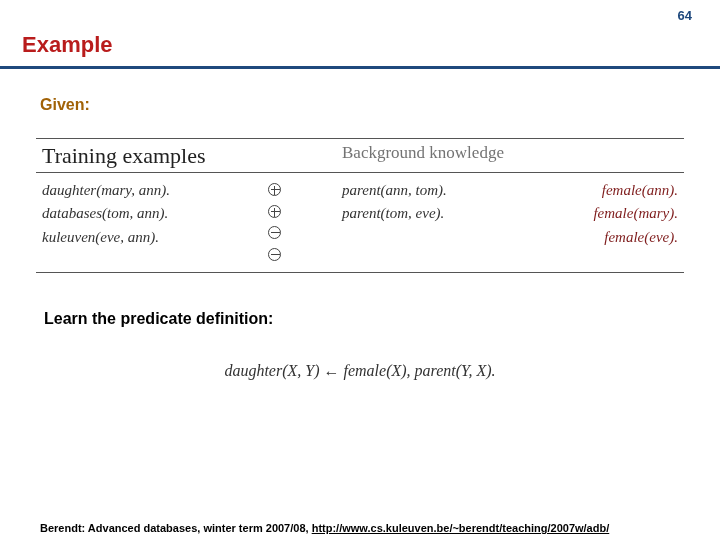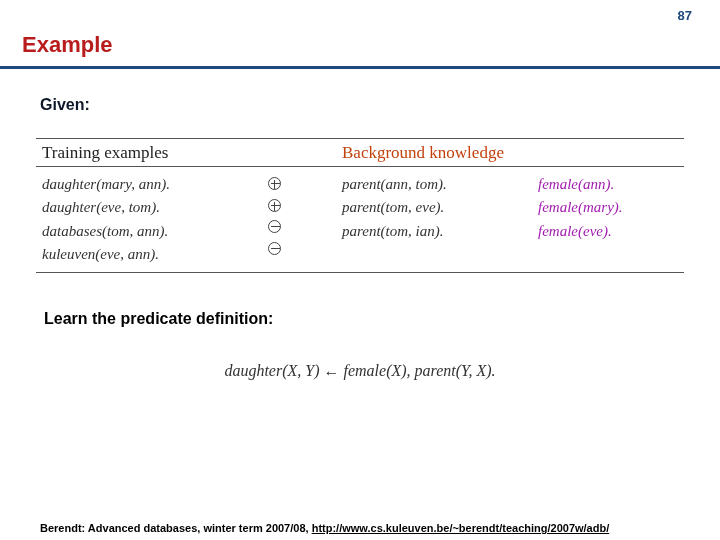--- a/index.html
+++ b/index.html
@@ -34,44 +34,44 @@
     width: 720px;
     height: 3px;
     background: #1f497d;
   }
   .given {
     position: absolute;
     top: 96px;
     left: 40px;
     font-size: 16px;
     font-weight: bold;
-    color: #0f172a;
+    color: #a16207;
   }
   .table-wrap {
     position: absolute;
     top: 138px;
     left: 36px;
     width: 648px;
   }
   .rule { height: 1px; background: #555; width: 100%; }
   .head-row {
     display: flex;
     padding: 4px 6px 3px 6px;
   }
   .head-left {
     width: 300px;
     font-family: "Times New Roman", serif;
-    font-size: 17px;
+    font-size: 22px;
     color: #222;
   }
   .head-right {
     flex: 1;
     font-family: "Times New Roman", serif;
     font-size: 17px;
-    color: #c2410c;
+    color: #737373;
   }
   .body-row {
     display: flex;
     padding: 6px 6px 6px 6px;
   }
   .col-train {
     width: 226px;
     font-family: "Times New Roman", serif;
     font-style: italic;
     font-size: 15px;
@@ -91,22 +91,23 @@
     font-style: italic;
     font-size: 15px;
     color: #333;
     line-height: 1.55;
   }
   .col-bg2 {
     flex: 1;
     font-family: "Times New Roman", serif;
     font-style: italic;
     font-size: 15px;
-    color: #a21caf;
-    line-height: 1.55;
+    color: #7f1d1d;
+    line-height: 1.55;
+    text-align: right;
   }
   .sym {
     display: inline-block;
     width: 13px;
     height: 13px;
     border: 1px solid #444;
     border-radius: 50%;
     position: relative;
     vertical-align: -2px;
   }
@@ -159,50 +160,48 @@
     color: #000;
   }
   .footer a {
     color: #000;
     text-decoration: underline;
   }
 </style>
 </head>
 <body>
 
-<div class="page-num">87</div>
+<div class="page-num">64</div>
 <div class="title">Example</div>
 <div class="hr-title"></div>
 
 <div class="given">Given:</div>
 
 <div class="table-wrap">
   <div class="rule"></div>
   <div class="head-row">
     <div class="head-left">Training examples</div>
     <div class="head-right">Background knowledge</div>
   </div>
   <div class="rule"></div>
   <div class="body-row">
     <div class="col-train">
       <div>daughter(mary, ann).</div>
-      <div>daughter(eve, tom).</div>
       <div>databases(tom, ann).</div>
       <div>kuleuven(eve, ann).</div>
     </div>
     <div class="col-sym">
       <div><span class="sym sym-plus"></span></div>
       <div><span class="sym sym-plus"></span></div>
       <div><span class="sym sym-minus"></span></div>
       <div><span class="sym sym-minus"></span></div>
     </div>
     <div class="col-bg1">
       <div>parent(ann, tom).</div>
       <div>parent(tom, eve).</div>
-      <div>parent(tom, ian).</div>
     </div>
     <div class="col-bg2">
       <div>female(ann).</div>
       <div>female(mary).</div>
       <div>female(eve).</div>
       <div></div>
     </div>
   </div>
   <div class="rule"></div>
 </div>

